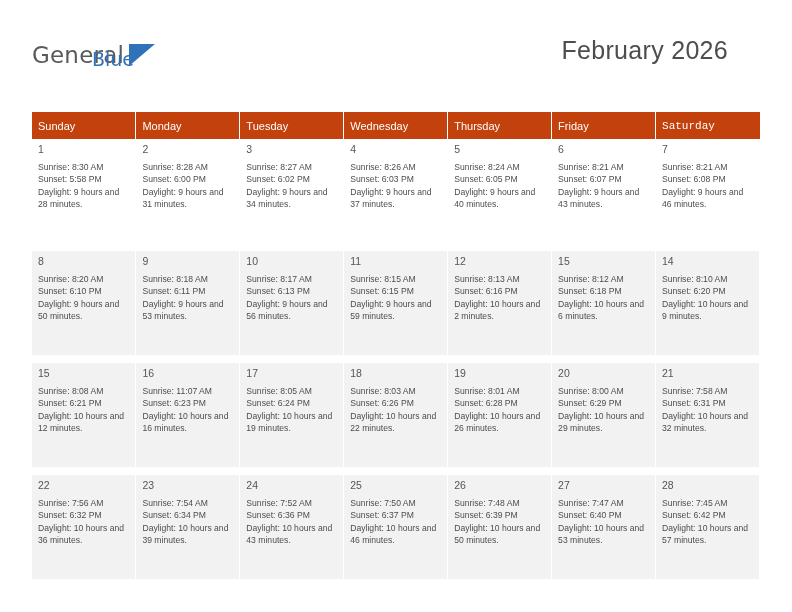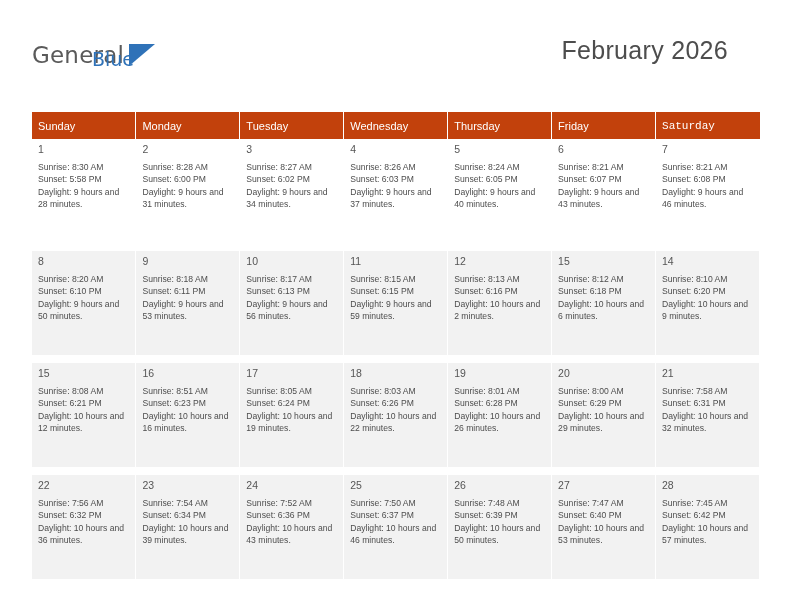--- a/index.html
+++ b/index.html
@@ -289,21 +289,21 @@
             <div class="cell">
           <div class="daynum">15</div>
           <div class="line">Sunrise: 8:08 AM</div>
           <div class="line">Sunset: 6:21 PM</div>
           <div class="line">Daylight: 10 hours and 12 minutes.</div>
         </div>
           </td>
         <td>
             <div class="cell">
           <div class="daynum">16</div>
-          <div class="line">Sunrise: 8:51 AM</div>
+          <div class="line">Sunrise: 11:07 AM</div>
           <div class="line">Sunset: 6:23 PM</div>
           <div class="line">Daylight: 10 hours and 16 minutes.</div>
         </div>
           </td>
         <td>
             <div class="cell">
           <div class="daynum">17</div>
           <div class="line">Sunrise: 8:05 AM</div>
           <div class="line">Sunset: 6:24 PM</div>
           <div class="line">Daylight: 10 hours and 19 minutes.</div>

